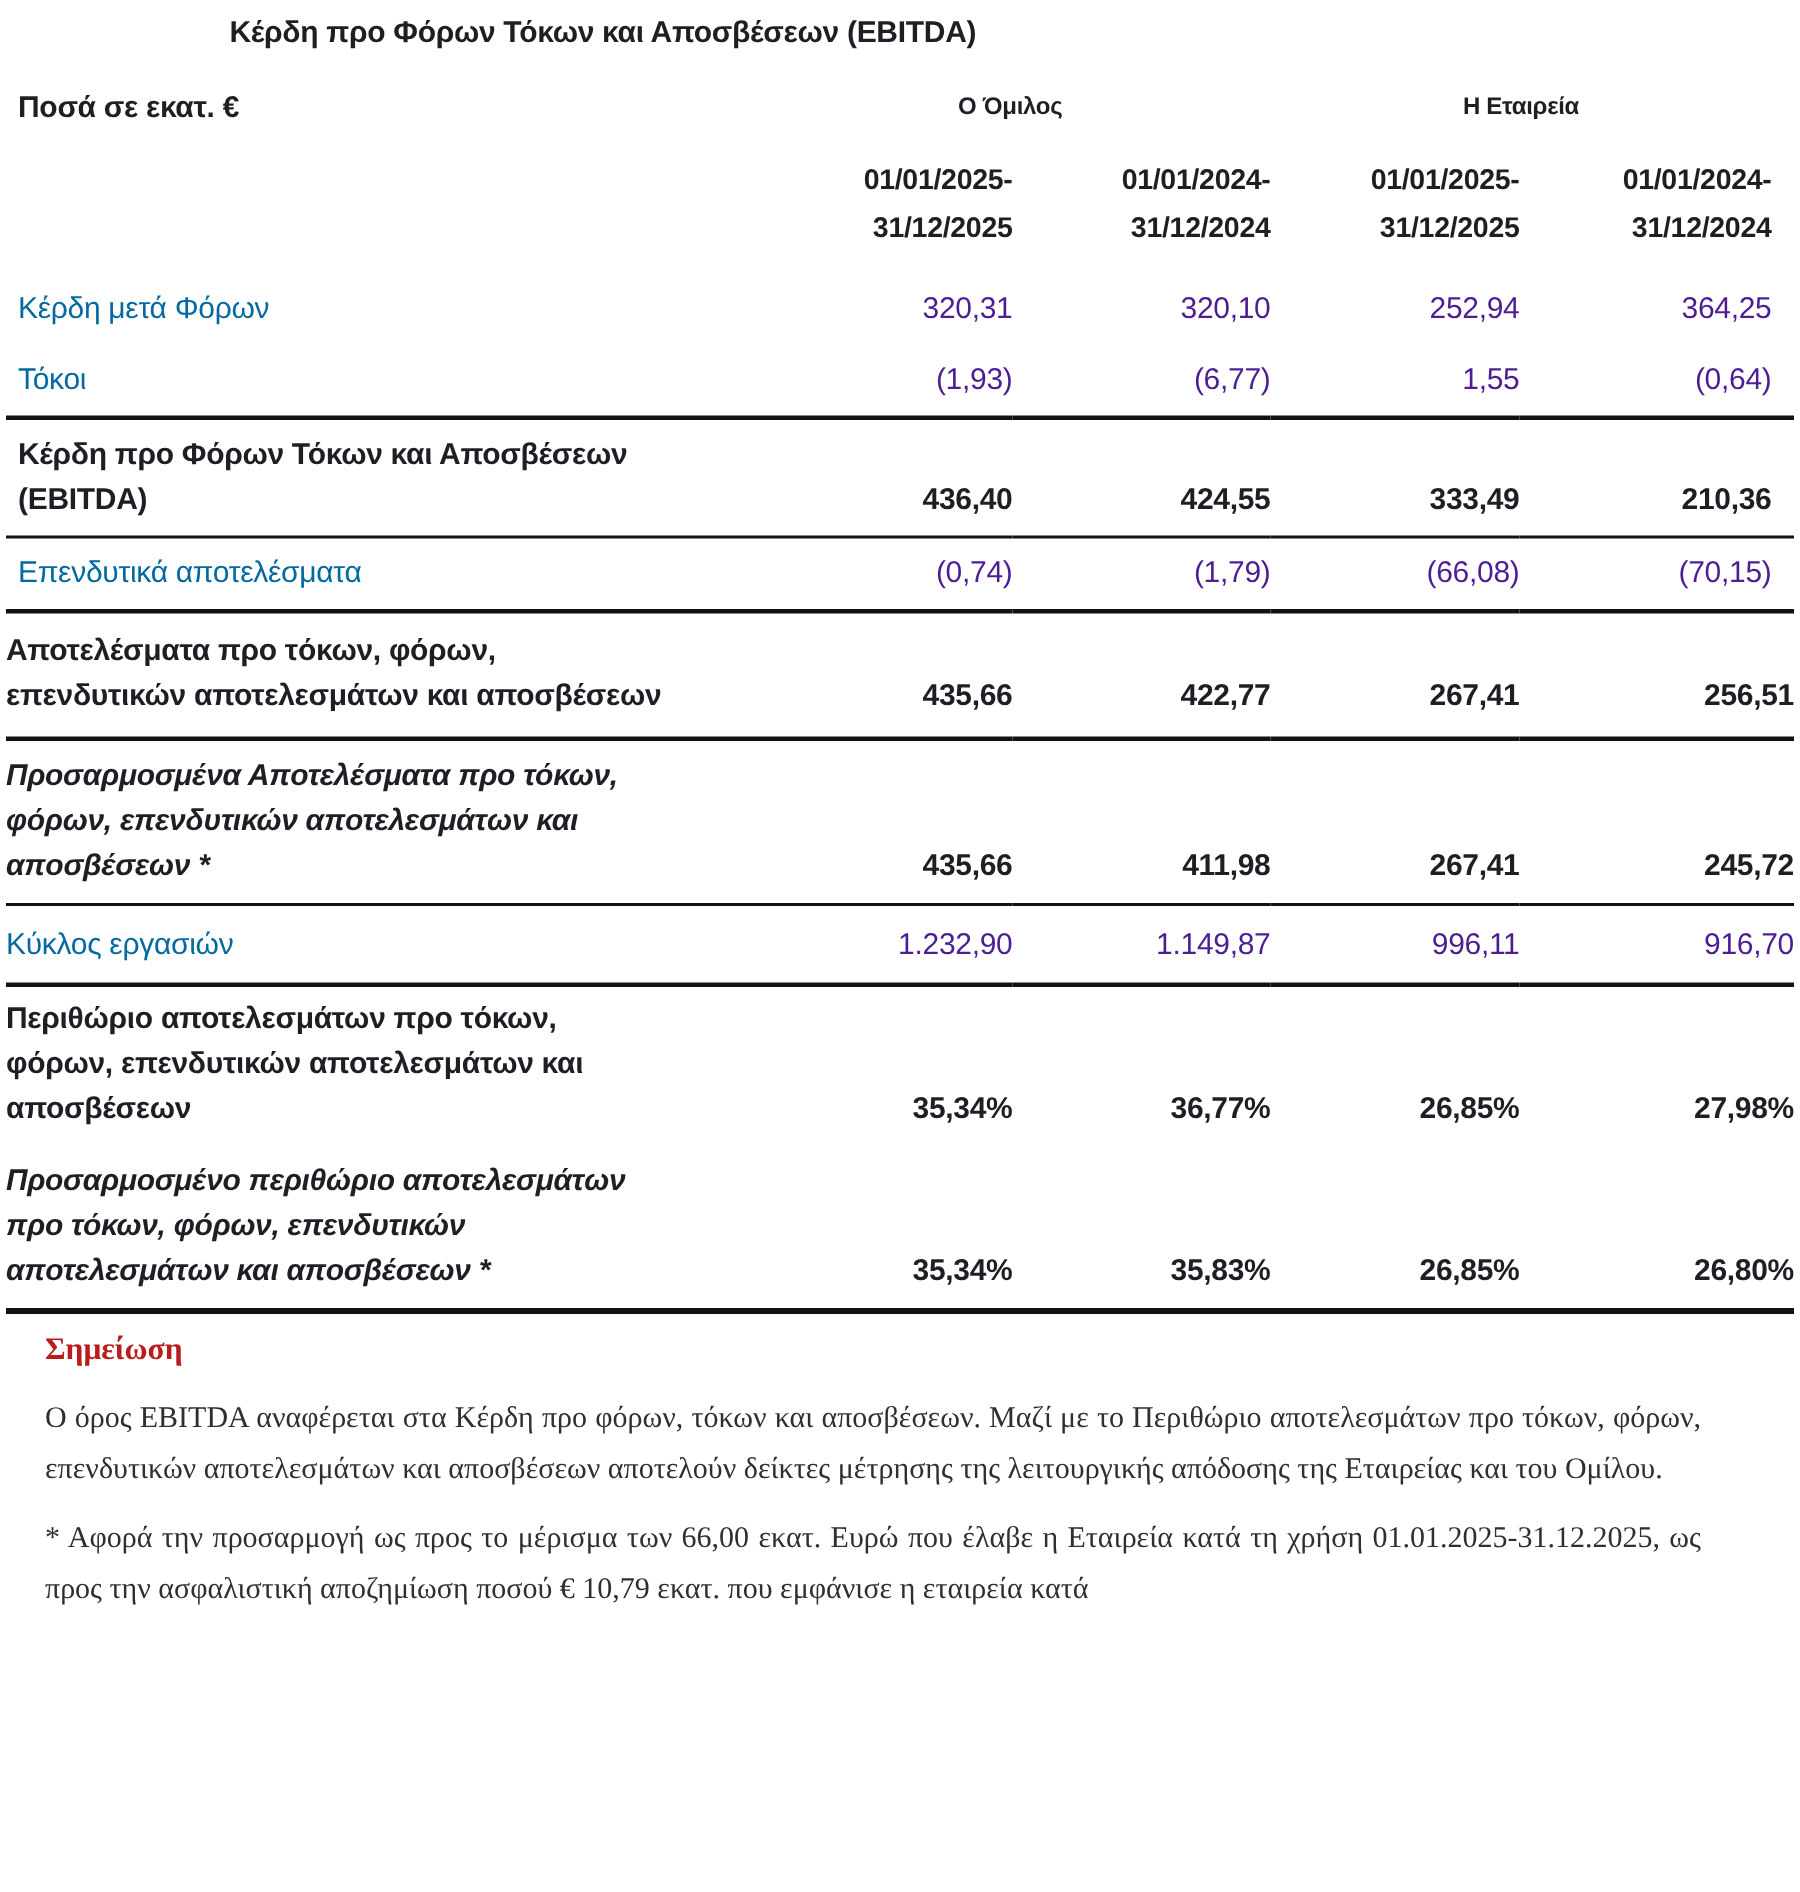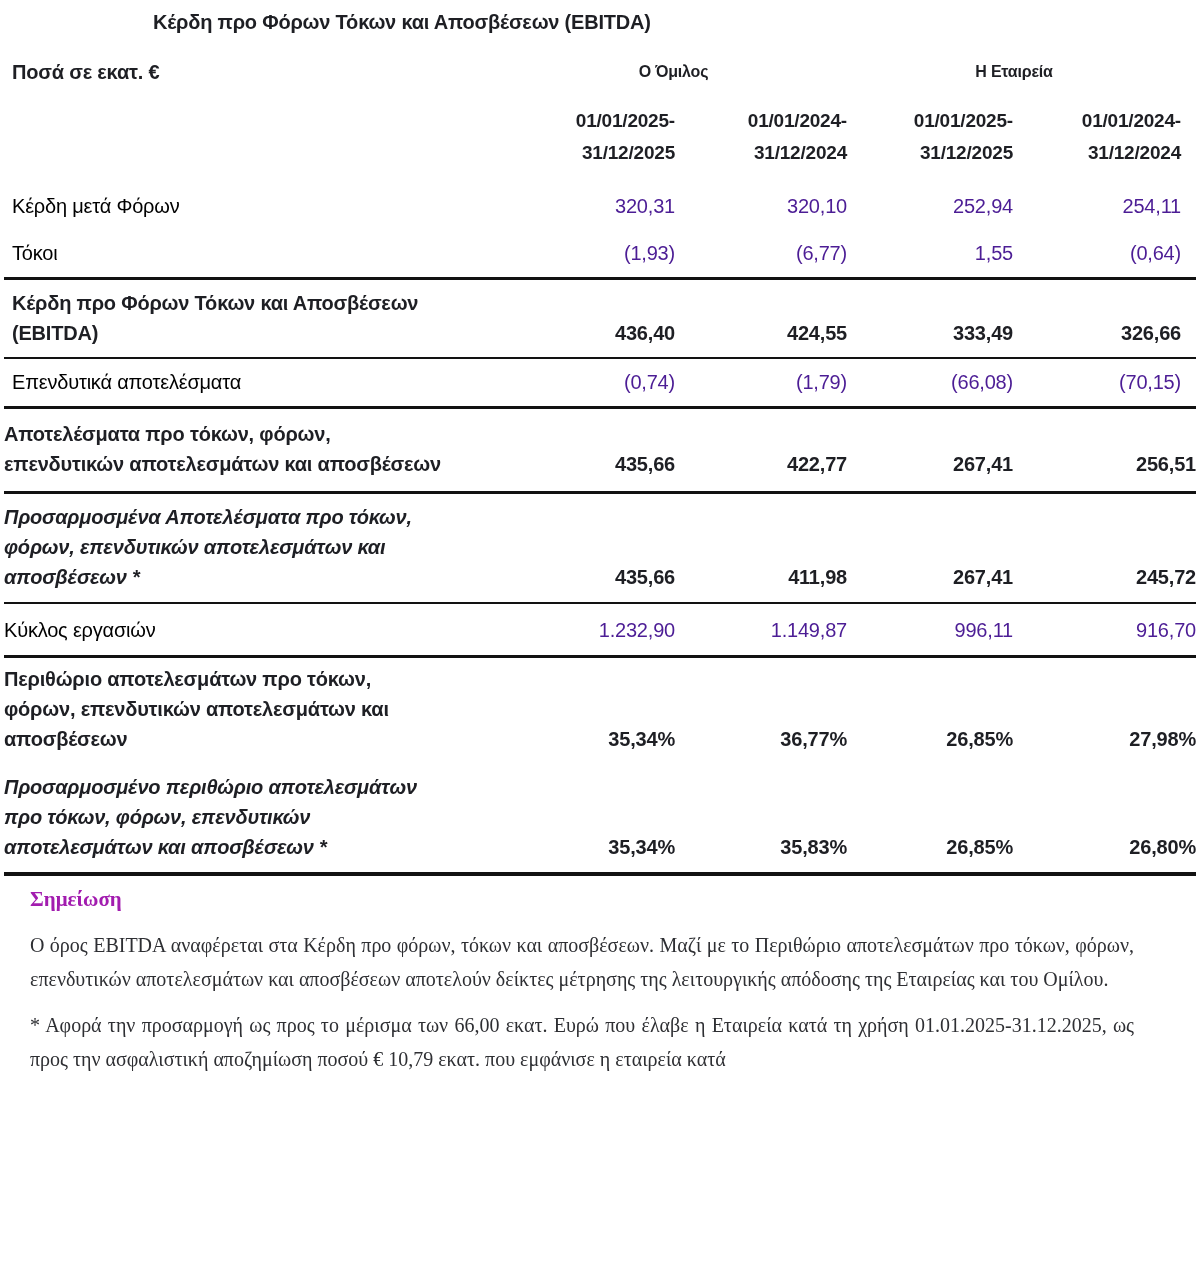--- a/index.html
+++ b/index.html
@@ -34,21 +34,21 @@
     white-space: pre-line; line-height: 32px;
     padding: 19px 0 14px; vertical-align: top;
   }
   th.spacer { padding: 0; }
   td.pad-last, th.pad-last { padding-right: 15px; }
 
   tbody td {
     font-size: 20px; line-height: 30px;
     padding: 8px 0 9px; vertical-align: bottom;
   }
-  td.label-cell { text-align: left; white-space: pre-line; padding-left: 8px; color: #000000; }
+  td.label-cell { text-align: left; white-space: pre-line; padding-left: 8px; color: #0369a1; }
   td.value-cell { text-align: right; color: #4c1d95; }
 
   tr.bold td.label-cell, tr.bold td.value-cell,
   tr.bold-italic td.label-cell, tr.bold-italic td.value-cell {
     font-weight: bold; color: #1e1f24;
   }
   tr.bold-italic td.label-cell { font-style: italic; }
 
   tr.bt-thick > td { border-top: 3px solid #121212; }
   tr.bt-thin  > td { border-top: 2px solid #121212; }
@@ -61,21 +61,21 @@
   tbody tr:nth-child(10) td { padding: 7px 0 9px; }
   tbody tr:nth-child(11) td { padding: 8px 0 18px; }
   tbody tr:nth-child(12) td { padding: 2px 0 12px; }
 
   .note-section {
     margin: 0 4px; border-top: 4px solid #121212;
     font-family: "Liberation Serif", serif; color: #2e2f33;
     padding: 10px 62px 0 26px;
   }
   .note-heading {
-    font-size: 21px; font-weight: bold; line-height: 26px; color: #a21caf;
+    font-size: 21px; font-weight: bold; line-height: 26px; color: #b91c1c;
   }
   .note-section p {
     font-size: 20px; line-height: 34px; text-align: justify;
     margin-top: 12px;
   }
   .note-section p:first-of-type { margin-top: 16px; }
 </style>
 </head>
 <body>
 
@@ -108,36 +108,36 @@
         <th class="period pad-last">01/01/2024-
 31/12/2024</th>
       </tr>
     </thead>
     <tbody>
         <tr class="regular bt-none">
           <td class="label-cell">Κέρδη μετά Φόρων</td>
           <td class="value-cell">320,31</td>
           <td class="value-cell">320,10</td>
           <td class="value-cell">252,94</td>
-          <td class="value-cell pad-last">254,11</td>
+          <td class="value-cell pad-last">364,25</td>
         </tr>
         <tr class="regular bt-none">
           <td class="label-cell">Τόκοι</td>
           <td class="value-cell">(1,93)</td>
           <td class="value-cell">(6,77)</td>
           <td class="value-cell">1,55</td>
           <td class="value-cell pad-last">(0,64)</td>
         </tr>
         <tr class="bold bt-thick">
           <td class="label-cell">Κέρδη προ Φόρων Τόκων και Αποσβέσεων
 (EBITDA)</td>
           <td class="value-cell">436,40</td>
           <td class="value-cell">424,55</td>
           <td class="value-cell">333,49</td>
-          <td class="value-cell pad-last">326,66</td>
+          <td class="value-cell pad-last">210,36</td>
         </tr>
         <tr class="regular bt-thin">
           <td class="label-cell">Επενδυτικά αποτελέσματα</td>
           <td class="value-cell">(0,74)</td>
           <td class="value-cell">(1,79)</td>
           <td class="value-cell">(66,08)</td>
           <td class="value-cell pad-last">(70,15)</td>
         </tr>
         <tr class="bold bt-thick">
           <td class="label-cell">Αποτελέσματα προ τόκων, φόρων,

